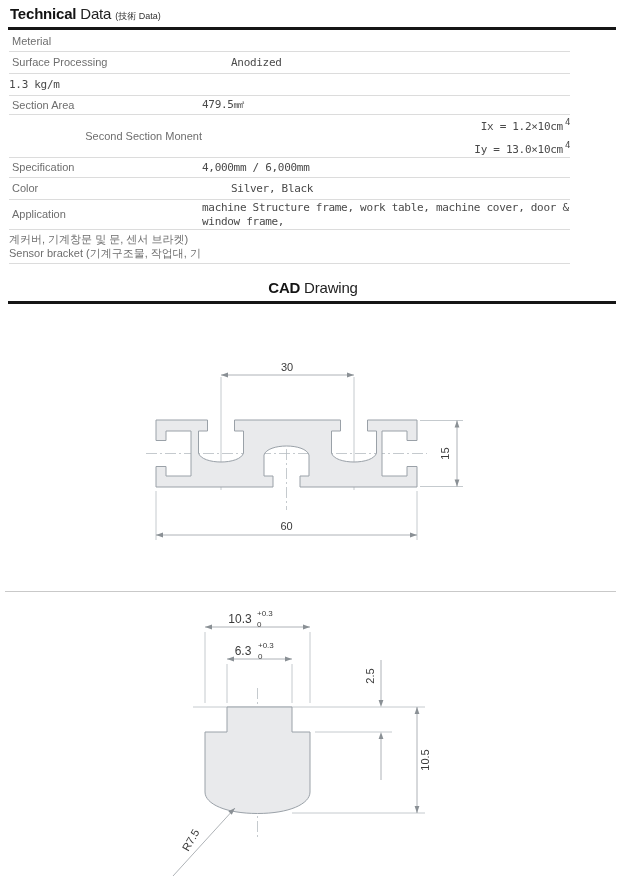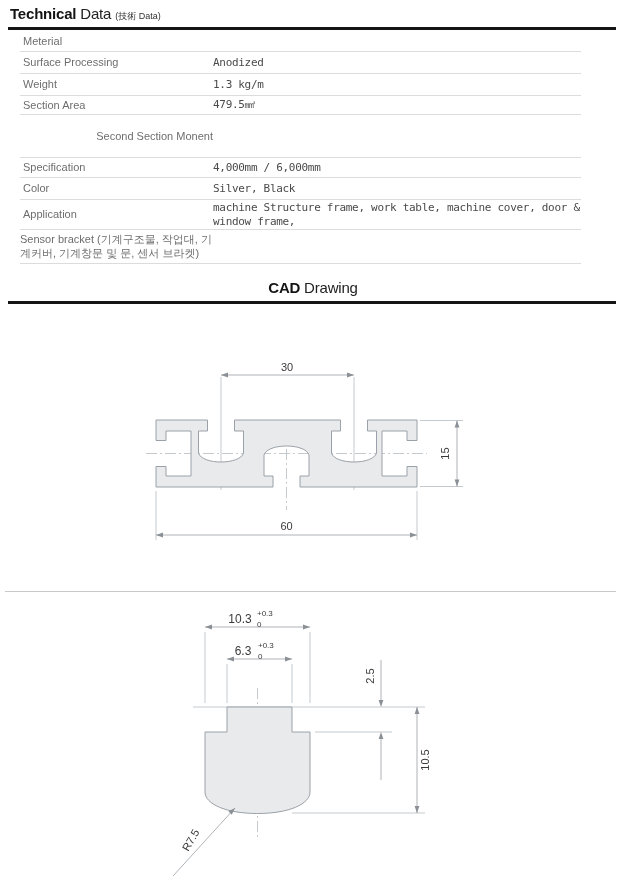--- a/index.html
+++ b/index.html
@@ -9,27 +9,27 @@
   
   .sec-header{position:absolute;left:8px;right:7px;border-bottom:3px solid #161616;
               padding:3px 0 4px 2px;white-space:nowrap;}
   .sec-header .t-bold{font-size:15px;font-weight:bold;color:#141414;letter-spacing:-0.2px;}
   .sec-header .t-reg{font-size:15px;font-weight:normal;color:#222;letter-spacing:-0.2px;}
   .sec-header .t-sub{font-size:9px;color:#333;margin-left:4px;}
   #tech-header{top:2px;}
   #cad-header{top:276px;text-align:center;}
 
   
-  #data-table{position:absolute;top:31px;left:20px;width:561px;font-size:11px;}
+  #data-table{position:absolute;top:31px;left:9px;width:561px;font-size:11px;}
   .t-row{display:flex;align-items:center;border-bottom:1px solid #dcdcdc;}
   .t-label{width:190px;flex:none;color:#6e6e6e;padding-left:3px;line-height:13px;}
   .t-value{flex:1;color:#4a4a4a;font-family:"DejaVu Sans Mono",monospace;font-size:11px;
            line-height:13.5px;letter-spacing:-0.3px;}
   .t-value sup{font-size:9px;margin-left:2px;}
-  .r-h20{height:20px;} .r-h21{height:21px;} .r-h18{height:18px;}
+  .r-h20{height:20px;} .r-h21{height:21px;gap:29px;} .r-h18{height:18px;}
   .r-h42{height:42px;text-align:right;} .r-h19{height:19px;} .r-h29{height:29px;}
   .moment-line{line-height:19px;}
   .r-sensor{display:block;height:31px;padding-top:2px;border-bottom:1px solid #dcdcdc;
             color:#6e6e6e;line-height:14px;}
 
   
   .cad-svg{position:absolute;left:0;}
   #svg-profile{top:330px;}
   #svg-detail{top:592px;}
   #drawing-divider{position:absolute;top:591px;left:5px;width:611px;height:1px;background:#c9c9c9;}
@@ -49,48 +49,51 @@
 
   <div id="data-table">
     <div class="t-row r-h20">
       <div class="t-label">Meterial</div>
     </div>
     <div class="t-row r-h21">
       <div class="t-label">Surface Processing</div>
       <div class="t-value">Anodized</div>
     </div>
     <div class="t-row r-h21">
-      <div class="t-label">Weight</div>
       <div class="t-value">1.3 kg/m</div>
     </div>
     <div class="t-row r-h18">
       <div class="t-label">Section Area</div>
       <div class="t-value">479.5㎟</div>
     </div>
     <div class="t-row r-h42">
       <div class="t-label">Second Section Monent</div>
+      <div class="t-value">
+        <div class="moment-line"><span>Ix = 1.2×10cm</span><sup>4</sup></div>
+        <div class="moment-line"><span>Iy = 13.0×10cm</span><sup>4</sup></div>
+      </div>
     </div>
     <div class="t-row r-h19">
       <div class="t-label">Specification</div>
       <div class="t-value">4,000mm / 6,000mm</div>
     </div>
     <div class="t-row r-h21">
       <div class="t-label">Color</div>
       <div class="t-value">Silver, Black</div>
     </div>
     <div class="t-row r-h29">
       <div class="t-label">Application</div>
       <div class="t-value">
         <div>machine Structure frame, work table, machine cover, door &amp;</div>
         <div>window frame,</div>
       </div>
     </div>
     <div class="r-sensor">
+      <div>계커버, 기계창문 및 문, 센서 브라켓)</div>
       <div>Sensor bracket (기계구조물, 작업대, 기</div>
-      <div>계커버, 기계창문 및 문, 센서 브라켓)</div>
     </div>
   </div>
 
   <div class="sec-header" id="cad-header">
     <span class="t-bold">CAD</span><span class="t-reg"> Drawing</span>
   </div>
 
   <svg id="svg-profile" class="cad-svg" width="623" height="261" viewBox="0 0 623 261">
 
     <g stroke="#b6bcc1" stroke-width="0.8" fill="none">

